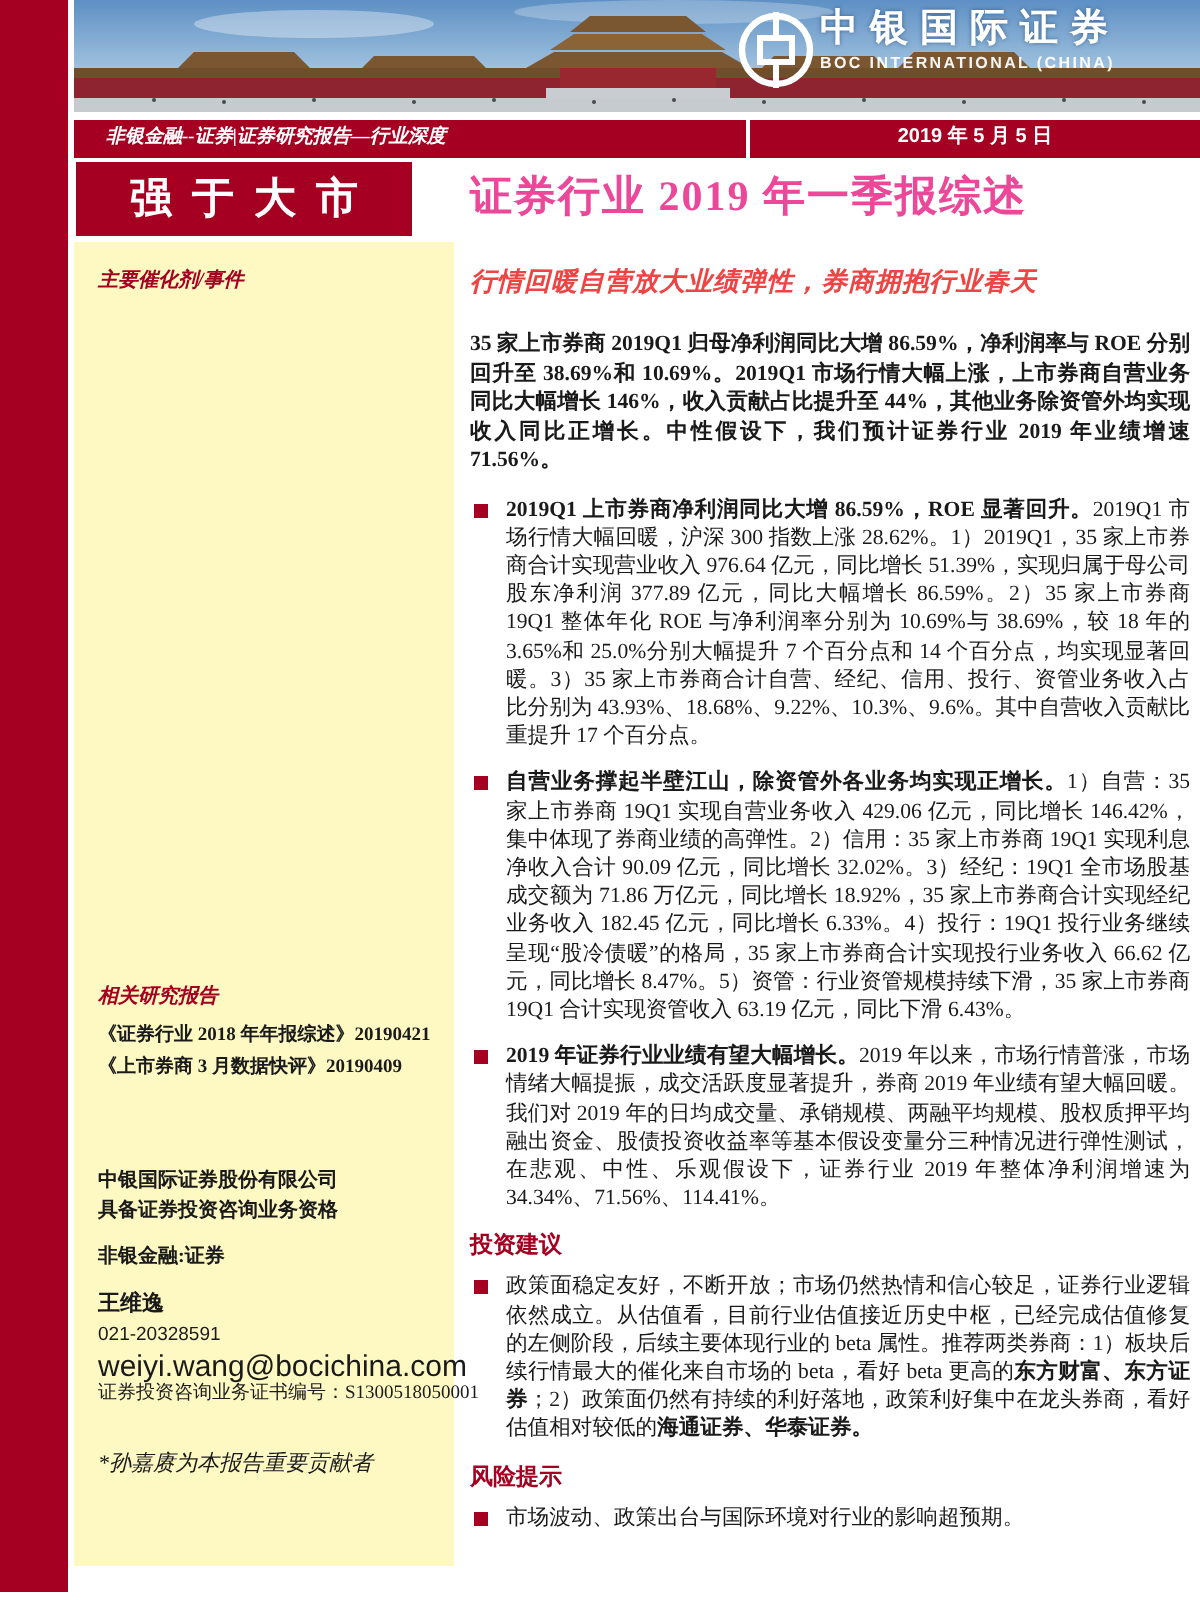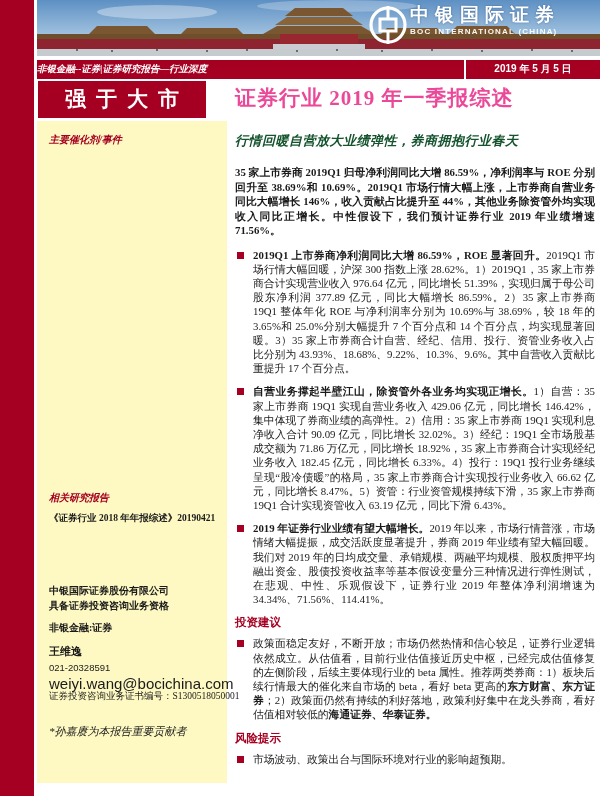--- a/index.html
+++ b/index.html
@@ -18,21 +18,21 @@
   .brand-coin { flex:0 0 44px; margin-top:1px; }
   .brand-text { color:#fff; line-height:1; padding-top:3px; }
   .brand-cn { font-size:19px; font-weight:bold; letter-spacing:6px; white-space:nowrap;
               font-family:"Liberation Serif", serif; text-shadow:0 0 2px rgba(0,40,90,.5); }
   .brand-en { font-size:8px; letter-spacing:1.2px; margin-top:4px; white-space:nowrap;
               font-family:"Liberation Sans", sans-serif; font-weight:bold; opacity:.95; }
 
   
   .banner { position:absolute; left:37px; top:60px; width:563px; height:19px; background:#A50021;
             display:flex; color:#fff; font-weight:bold; }
-  .banner-left { width:427px; font-style:italic; font-size:9.5px; line-height:19px; padding-left:0;
+  .banner-left { width:336px; font-style:italic; font-size:9.5px; line-height:19px; padding-left:16px;
                  white-space:nowrap; overflow:hidden; }
   .banner-date { flex:1; border-left:2px solid #fff; font-size:10px; line-height:17px; text-align:center;
                  font-family:"Liberation Sans", sans-serif; }
 
   
   .rating { position:absolute; left:38px; top:81px; width:168px; height:37px; background:#A50021;
             color:#fff; font-size:21px; font-weight:bold; text-align:center; line-height:37px;
             letter-spacing:10px; padding-left:10px; }
 
   
@@ -47,21 +47,21 @@
   .sb-sector { top:500px; font-size:10px; font-weight:bold; }
   .sb-analyst { top:523px; font-size:11px; font-weight:bold; }
   .sb-phone { top:541px; font-size:9.5px; font-family:"Liberation Sans", sans-serif; }
   .sb-email { top:554px; font-size:15px; font-family:"Liberation Sans", sans-serif; }
   .sb-cert { top:569px; font-size:9.5px; white-space:nowrap; overflow:visible; right:auto; }
   .sb-note { top:603px; font-size:11px; font-style:italic; }
 
   
   .main { position:absolute; left:235px; top:84px; width:360px; }
   .title { font-size:21px; font-weight:bold; letter-spacing:1px; color:#ec4899; white-space:nowrap; }
-  .subtitle { margin-top:20px; color:#14532d; font-weight:bold; font-style:italic; font-size:13px;
+  .subtitle { margin-top:20px; color:#ef4444; font-weight:bold; font-style:italic; font-size:13px;
               letter-spacing:.5px; }
   .lede { margin-top:15px; font-size:10.8px; font-weight:bold; line-height:14.5px; text-align:justify; }
   .bullets { margin-top:10px; }
   .bullet { display:flex; margin-bottom:9px; }
   .bullet-marker { flex:0 0 7px; width:7px; height:7px; background:#A50021; margin:4px 9px 0 2px; }
   .bullet-text { font-size:10.8px; line-height:14.2px; text-align:justify; }
   .bullet-text b, .lead { font-weight:bold; }
   .sec-h { color:#A50021; font-weight:bold; font-size:11.5px; margin:2px 0 6px; }
   .risk-h { margin-top:6px; }
 </style>
@@ -137,20 +137,21 @@
   </div>
 
   <div class="rating">强于大市</div>
 
   <div class="sidebar">
     <div class="sb sb-red sb-catalyst-h">主要催化剂/事件</div>
 
     <div class="sb sb-red sb-related-h">相关研究报告</div>
     <div class="sb sb-related">
       <div>《证券行业 2018 年年报综述》20190421</div>
+      <div>《上市券商 3 月数据快评》20190409</div>
     </div>
 
     <div class="sb sb-company">
       <div>中银国际证券股份有限公司</div>
       <div>具备证券投资咨询业务资格</div>
     </div>
 
     <div class="sb sb-sector">非银金融:证券</div>
     <div class="sb sb-analyst">王维逸</div>
     <div class="sb sb-phone">021-20328591</div>

